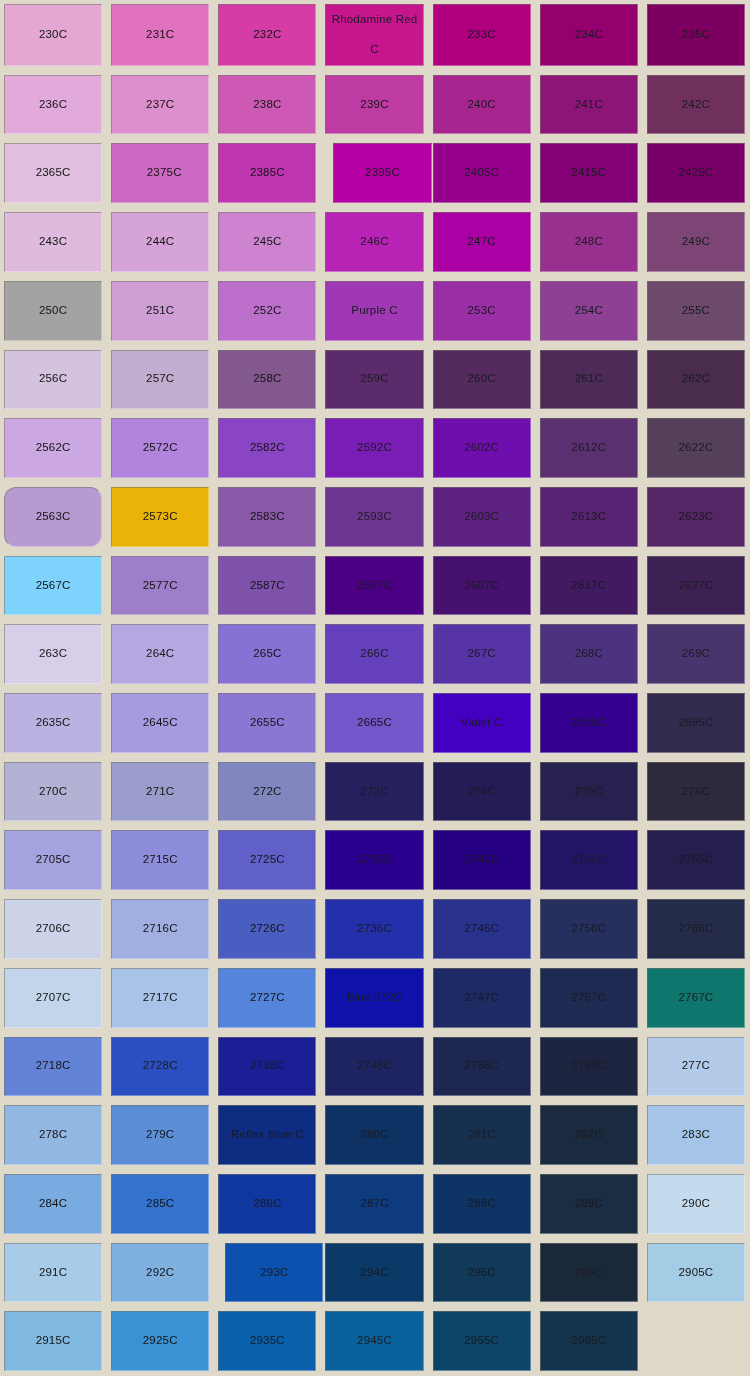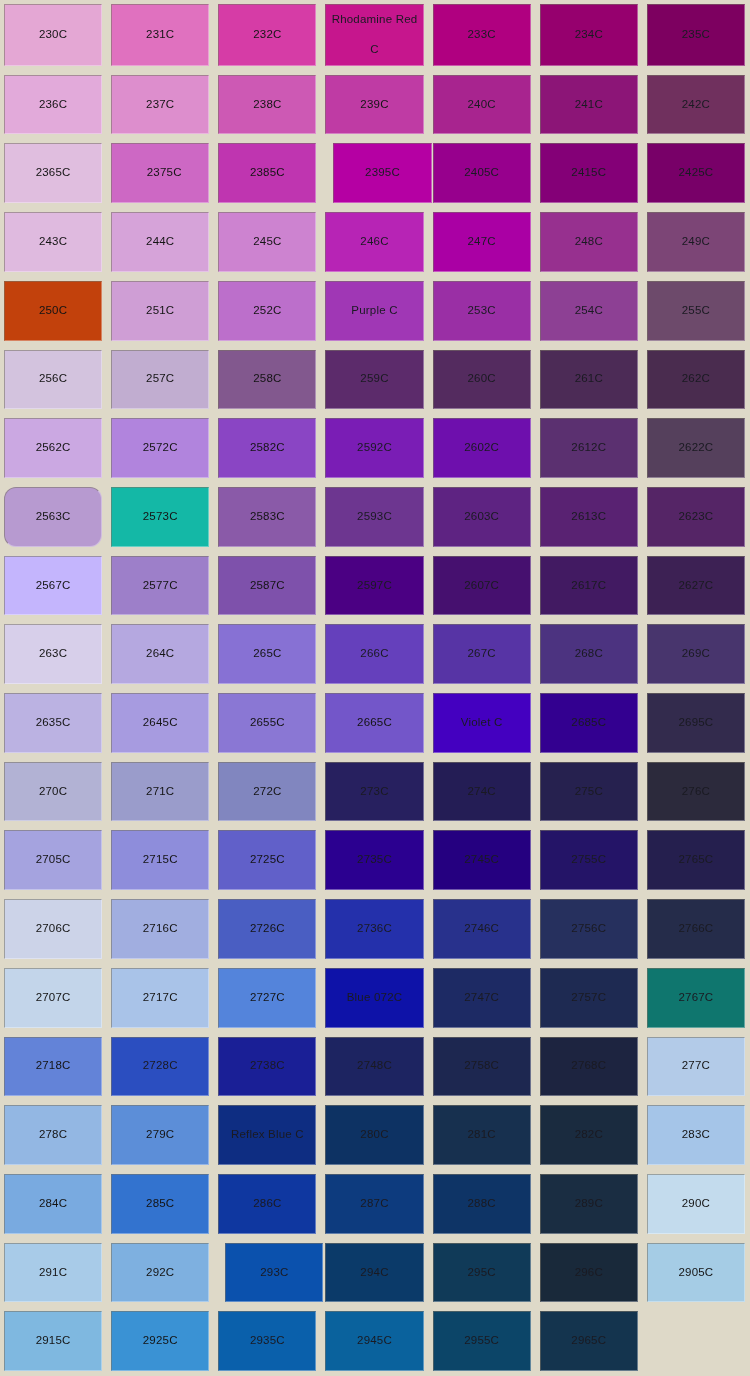--- a/index.html
+++ b/index.html
@@ -195,21 +195,21 @@
       <div class="swatch-inner dark" style="background-color: rgb(151, 48, 143);">
         <span class="swatch-label">248C</span>
       </div>
     </div>
     <div class="swatch-cell">
       <div class="swatch-inner dark" style="background-color: rgb(124, 69, 118);">
         <span class="swatch-label">249C</span>
       </div>
     </div>
     <div class="swatch-cell">
-      <div class="swatch-inner" style="background-color: #c2410c; align-items: center;">
+      <div class="swatch-inner" style="background-color: #a3a3a3; align-items: center;">
         <span class="swatch-label">250C</span>
       </div>
     </div>
     <div class="swatch-cell">
       <div class="swatch-inner" style="background-color: rgb(207, 158, 213);">
         <span class="swatch-label">251C</span>
       </div>
     </div>
     <div class="swatch-cell">
       <div class="swatch-inner" style="background-color: rgb(188, 111, 203);">
@@ -305,21 +305,21 @@
       <div class="swatch-inner dark" style="background-color: rgb(85, 64, 92);">
         <span class="swatch-label">2622C</span>
       </div>
     </div>
     <div class="swatch-cell">
       <div class="swatch-inner" style="background-color: rgb(183, 154, 208); border-radius: 12px;">
         <span class="swatch-label">2563C</span>
       </div>
     </div>
     <div class="swatch-cell">
-      <div class="swatch-inner" style="background-color: #14b8a6;">
+      <div class="swatch-inner" style="background-color: #eab308;">
         <span class="swatch-label">2573C</span>
       </div>
     </div>
     <div class="swatch-cell">
       <div class="swatch-inner" style="background-color: rgb(138, 90, 168);">
         <span class="swatch-label">2583C</span>
       </div>
     </div>
     <div class="swatch-cell">
       <div class="swatch-inner dark" style="background-color: rgb(109, 54, 144);">
@@ -335,21 +335,21 @@
       <div class="swatch-inner dark" style="background-color: rgb(89, 34, 114);">
         <span class="swatch-label">2613C</span>
       </div>
     </div>
     <div class="swatch-cell">
       <div class="swatch-inner dark" style="background-color: rgb(85, 37, 102);">
         <span class="swatch-label">2623C</span>
       </div>
     </div>
     <div class="swatch-cell">
-      <div class="swatch-inner" style="background-color: #c4b5fd;">
+      <div class="swatch-inner" style="background-color: #7dd3fc;">
         <span class="swatch-label">2567C</span>
       </div>
     </div>
     <div class="swatch-cell">
       <div class="swatch-inner" style="background-color: rgb(157, 127, 201);">
         <span class="swatch-label">2577C</span>
       </div>
     </div>
     <div class="swatch-cell">
       <div class="swatch-inner" style="background-color: rgb(126, 81, 171);">

